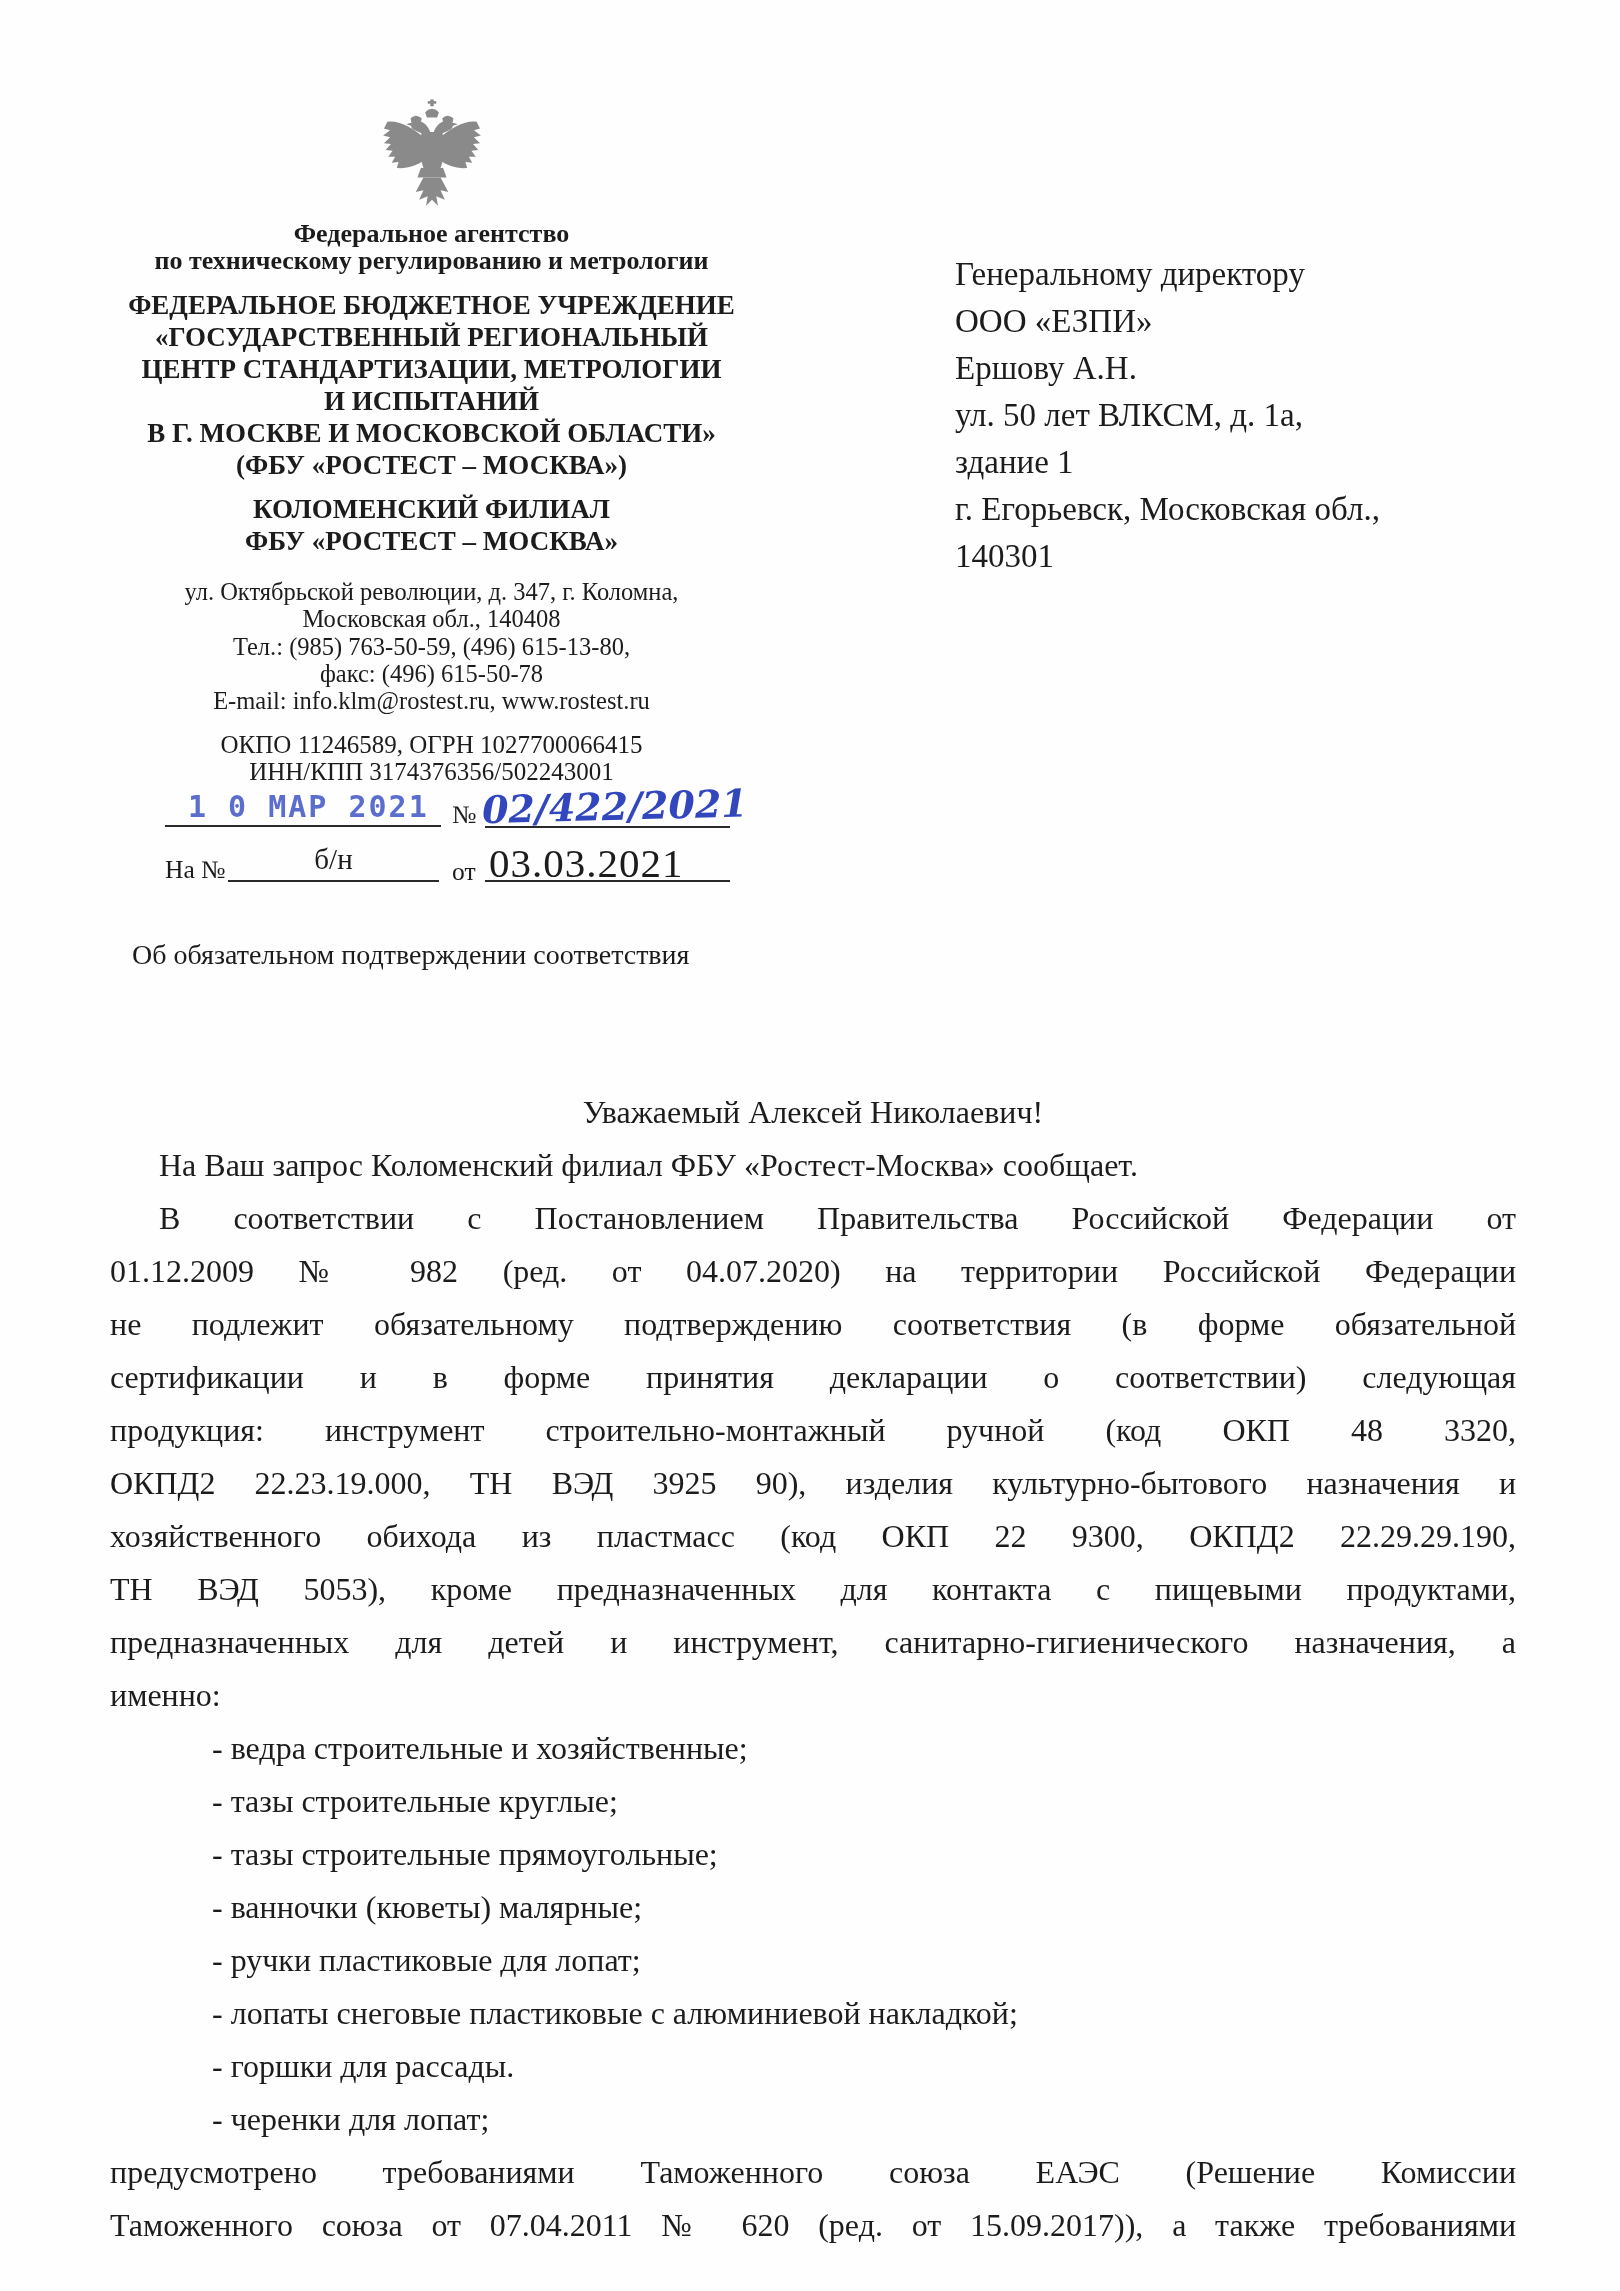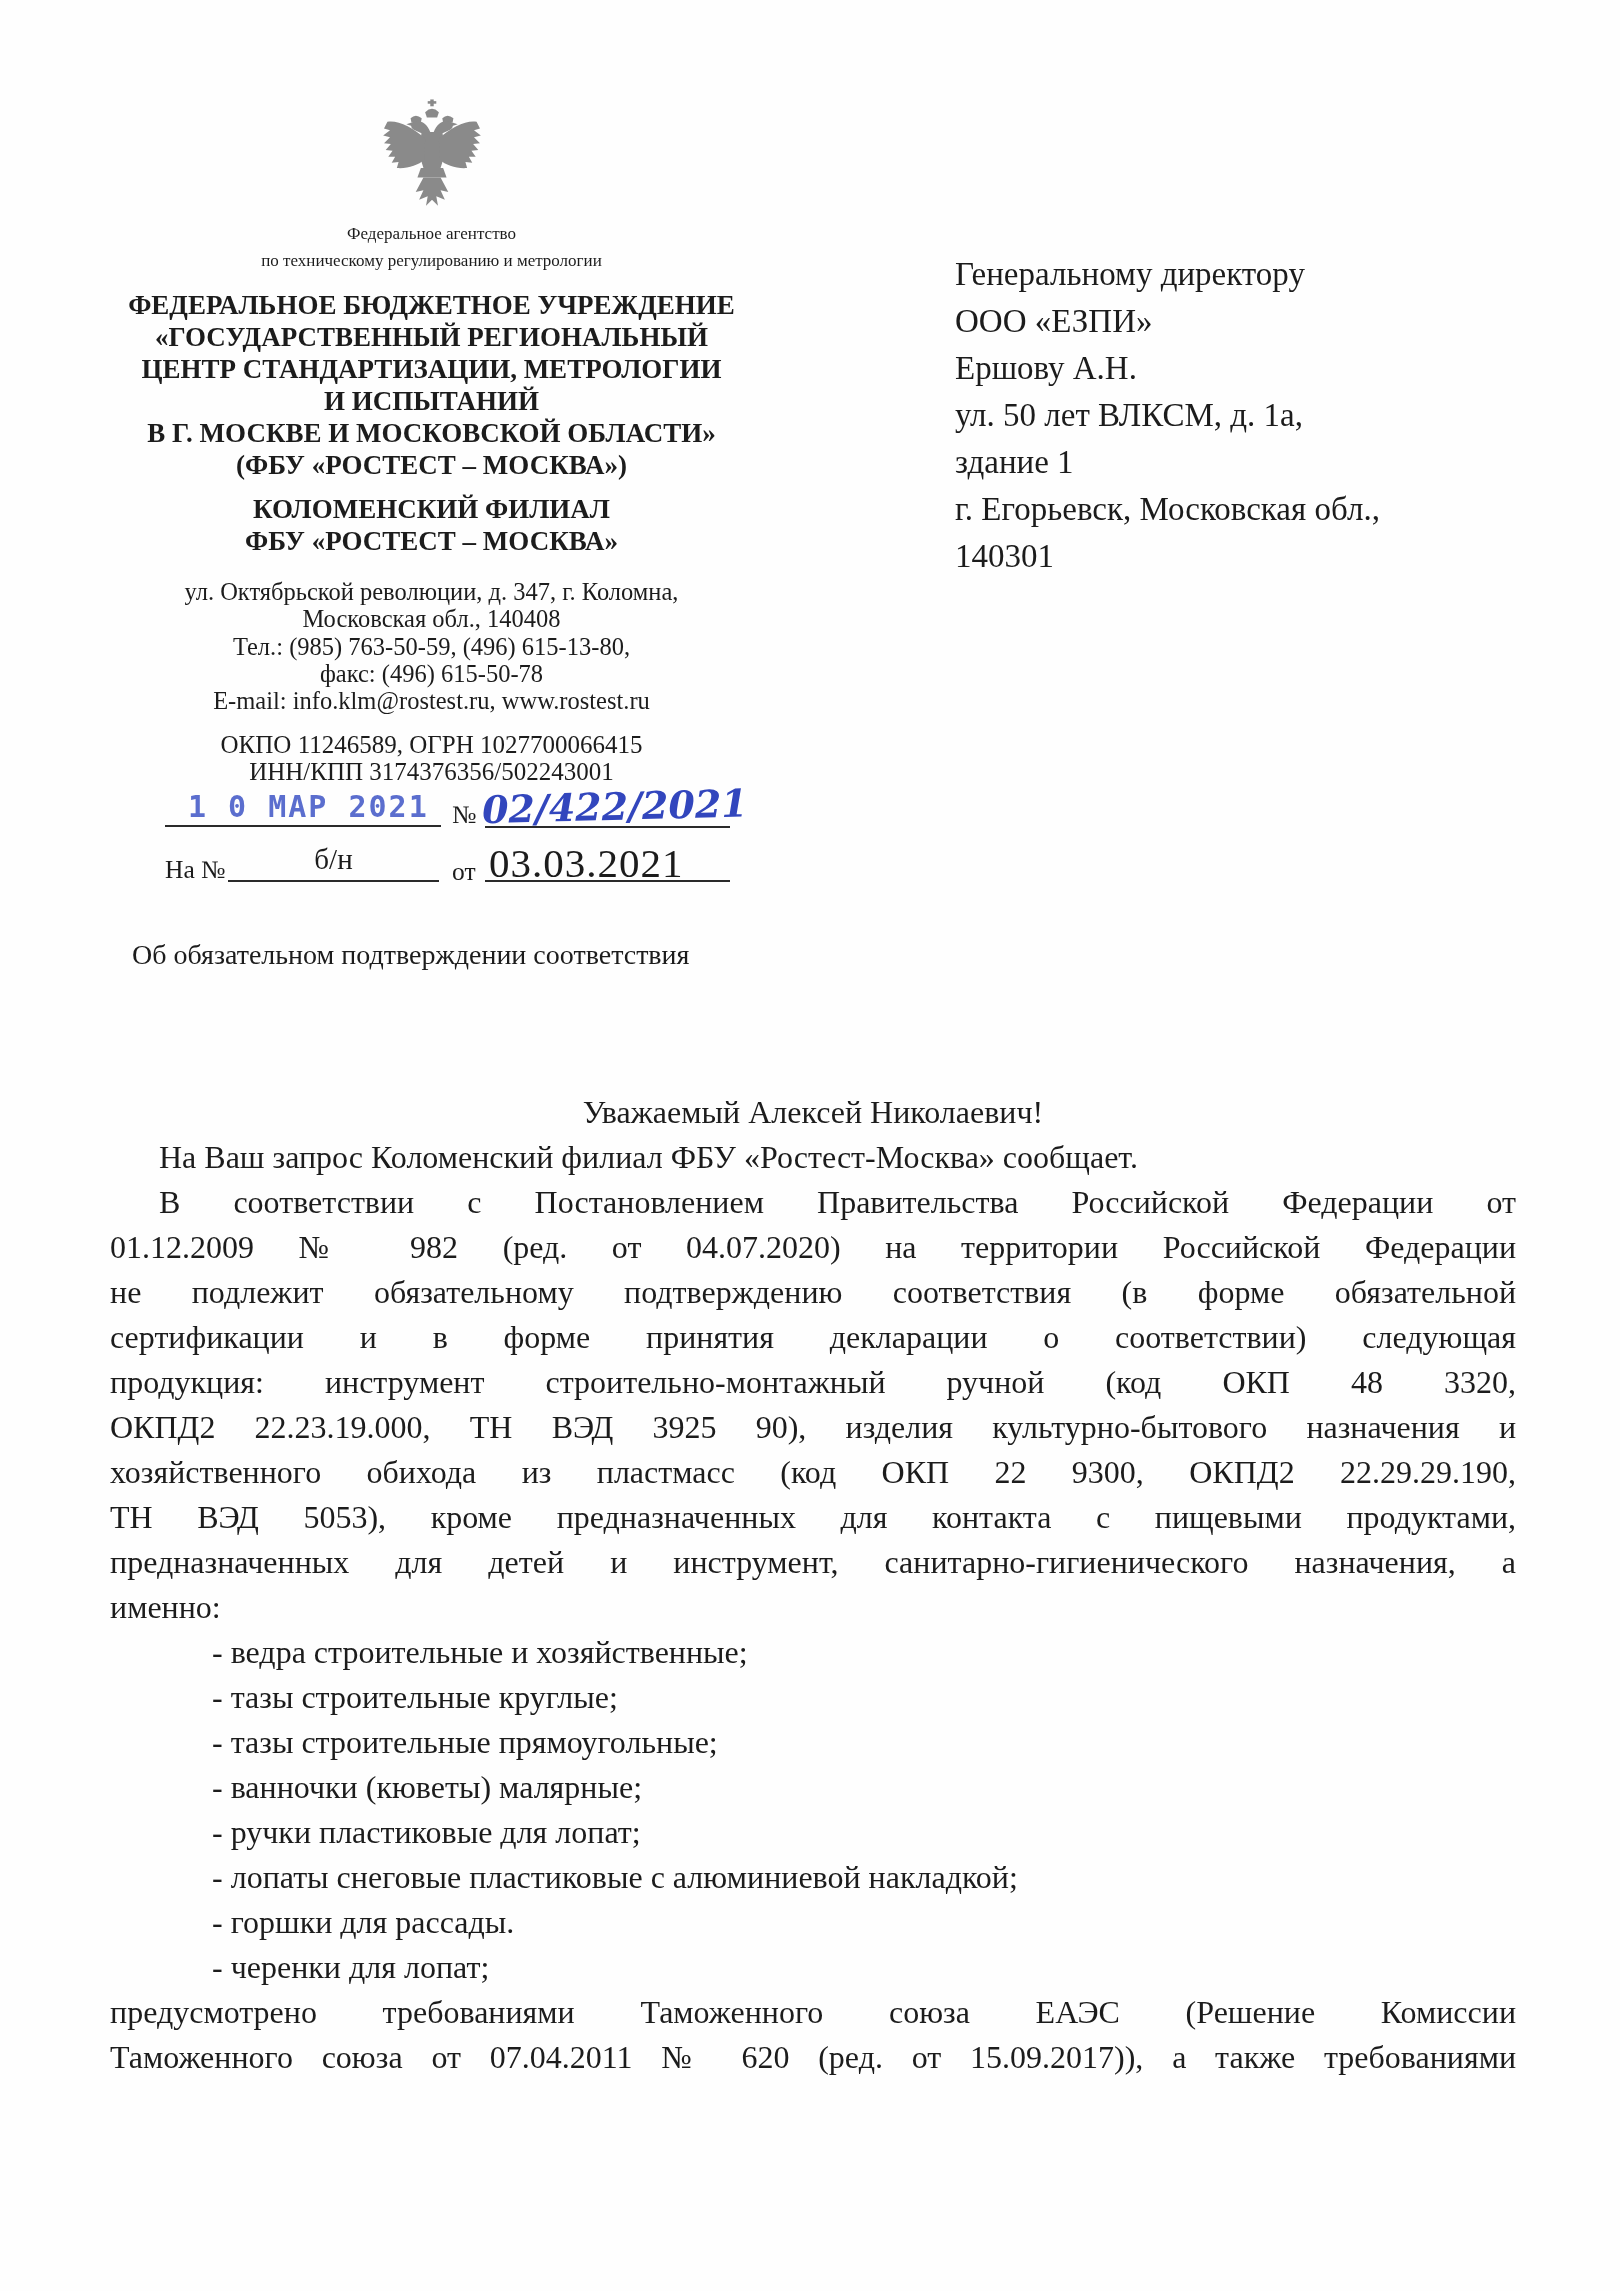--- a/index.html
+++ b/index.html
@@ -12,21 +12,21 @@
     color:#1c1c1c;
     overflow:hidden;
   }
 
   
   .letterhead {
     position:absolute; left:110px; top:96px; width:643px;
     text-align:center;
   }
   .emblem { display:block; margin:0 auto 3.9px auto; width:120px; height:120px; }
-  .agency-line { font-weight:normal; font-size:17px; line-height:27.4px; }
+  .agency-line { font-weight:bold; font-size:26px; line-height:27.4px; }
   .org-block { margin-top:14.7px; }
   .org-line { font-weight:bold; font-size:27px; line-height:32px; }
   .branch-block { margin-top:11.8px; }
   .addr-block { margin-top:20.6px; }
   .addr-line { font-size:24.5px; line-height:27.4px; }
   .reg-block { margin-top:17.6px; }
   .reg-line { font-size:25px; line-height:26.5px; }
 
   
   .addressee {
@@ -62,21 +62,21 @@
 
   
   .subject { position:absolute; left:132px; top:939px; font-size:28px; }
 
   
   .body-block {
     position:absolute; left:110px; top:1090px; width:1406px;
     font-size:32px; line-height:45px;
   }
   .salut { text-align:center; }
-  .ln { text-align:left; }
+  .ln { text-align:left;margin-top:8px; }
   .ln.indent { padding-left:49px; }
   .ln.just { text-align:justify; text-align-last:justify; }
   .ln.list { padding-left:102px; }
 </style>
 </head>
 <body>
 
 <div class="page">
 
   <div class="letterhead">

